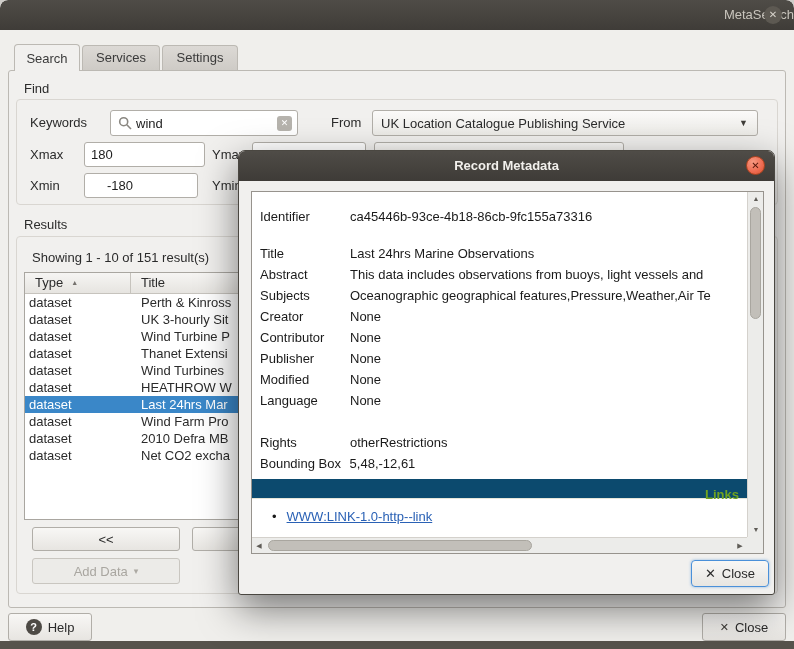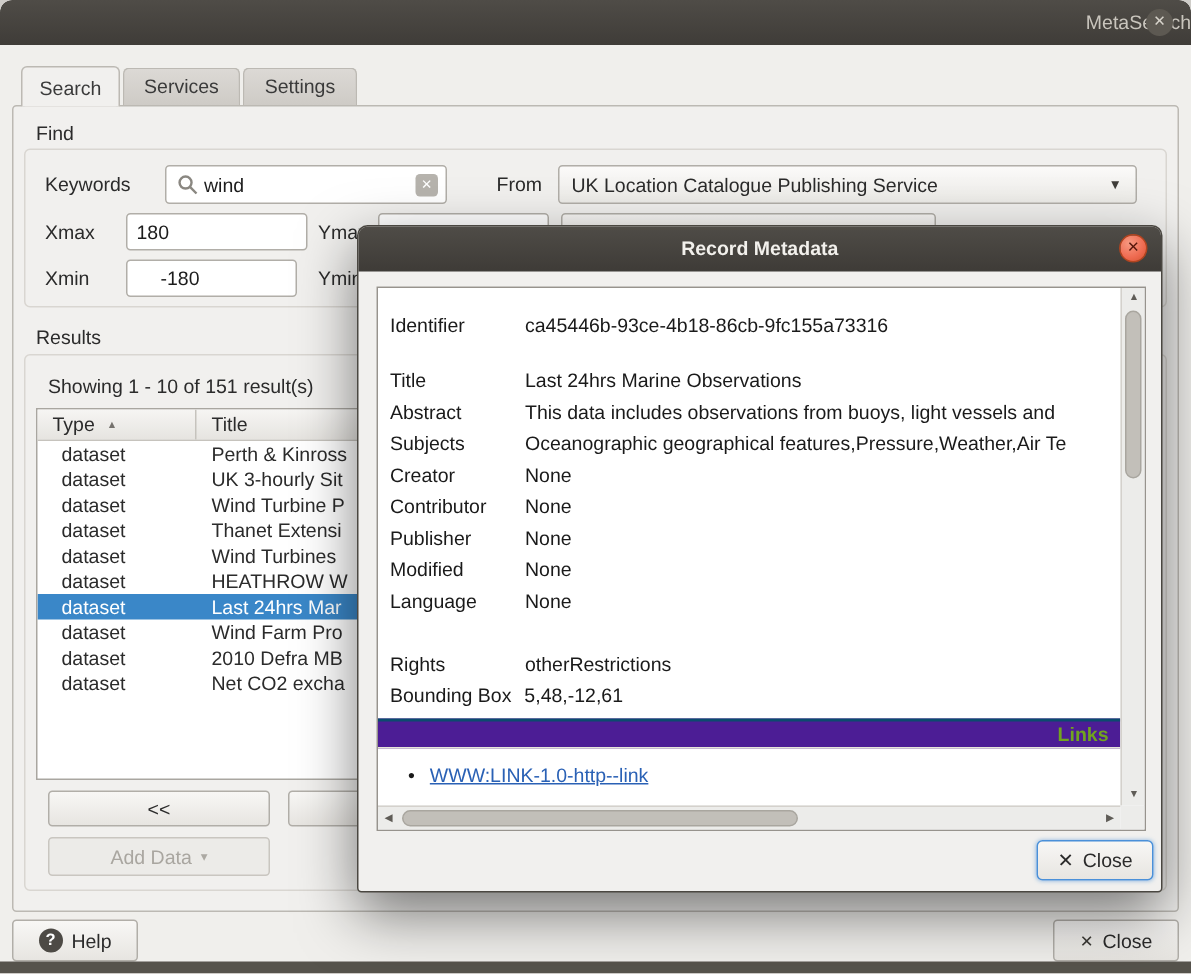--- a/index.html
+++ b/index.html
@@ -40,21 +40,21 @@
   .btn.disabled{color:#a9a6a0;background:#ecebe8;border-color:#c9c6c0}
   .btn .x{font-size:11px;color:#3c3a36}
 
   
   .table{left:24px;top:272px;width:716px;height:248px;background:#fff;border:1px solid #a9a6a0;overflow:hidden}
   .thead{height:21px;background:linear-gradient(#f6f5f3,#e6e4e0);border-bottom:1px solid #c6c3bd;display:flex}
   .th{line-height:20px;padding-left:10px;white-space:nowrap}
   .th.type{width:106px;border-right:1px solid #c6c3bd}
   .th .sort{font-size:7px;color:#75726d;margin-left:8px;vertical-align:2px}
   .tr{height:17px;line-height:17px;display:flex;white-space:nowrap}
-  .td.type{width:106px;padding-left:16px;overflow:hidden}
+  .td.type{width:106px;padding-left:4px;overflow:hidden}
   .td.title{flex:1;padding-left:10px;overflow:hidden}
   .tr.selected{background:#3a87c8;color:#fff}
 
   
   .help-glyph{width:16px;height:16px;border-radius:50%;background:#4d4a45;color:#fff;font-size:11px;line-height:16px;
               text-align:center;font-weight:bold;flex:none}
   .bottom-strip{left:0;top:641px;width:794px;height:8px;background:#56534c}
 
   
   .dialog{left:238px;top:150px;width:537px;height:445px;background:#f1f0ee;border:1px solid #4a4741;
@@ -64,21 +64,21 @@
   .dlg-titlebar .title{position:absolute;width:100%;text-align:center;line-height:30px;color:#f2f0ec;font-weight:bold}
   .dlg-close{position:absolute;right:9px;top:5px;width:19px;height:19px;border-radius:50%;
              background:radial-gradient(circle at 35% 30%,#f79a82,#ee6a50 60%,#d2532f);border:1px solid #b04420;
              color:#55160a;font-size:10px;line-height:17px;text-align:center;font-weight:bold}
   .dlg-body{position:absolute;left:12px;top:40px;width:513px;height:363px;background:#fff;border:1px solid #97938d}
   .meta-view{position:absolute;left:0;top:0;right:16px;bottom:16px;overflow:hidden;color:#1a1a1a}
   .meta-head{position:absolute;left:8px;top:6px;font-size:15px;font-weight:bold;color:#71a41f;white-space:nowrap}
   .meta-head .vx{color:#71a41f;cursor:pointer}
   .mrow{position:absolute;left:8px;right:0;height:21px;line-height:21px;white-space:nowrap;overflow:hidden}
   .mrow .ml{display:inline-block;width:90px}
-  .band{position:absolute;left:0;right:0;height:20px;background:#4c1d95;border-top:2px solid #0c4a6e;
+  .band{position:absolute;left:0;right:0;height:20px;background:#0c4a6e;border-top:7px solid #0c4a6e;
         border-bottom:1px solid #e6e6d8;line-height:18px;text-align:right;padding-right:8px;color:#71a41f;font-weight:bold}
   .bullet-row{position:absolute;left:20px;height:18px;line-height:18px;white-space:nowrap}
   .bullet-row .blink{color:#2a61b5;text-decoration:underline;margin-left:10px;cursor:pointer}
 
   .vsb{position:absolute;right:0;top:0;width:16px;bottom:16px;background:#ececea;border-left:1px solid #d4d1cc}
   .hsb{position:absolute;left:0;bottom:0;right:16px;height:16px;background:#ececea;border-top:1px solid #d4d1cc}
   .sb-arrow{position:absolute;font-size:7px;color:#5f5c57;text-align:center;width:16px;height:14px;line-height:14px}
   .sb-thumb{position:absolute;background:#c2bfb9;border:1px solid #a9a69f;border-radius:6px}
   .corner{position:absolute;right:0;bottom:0;width:16px;height:16px;background:#ececea}
 

